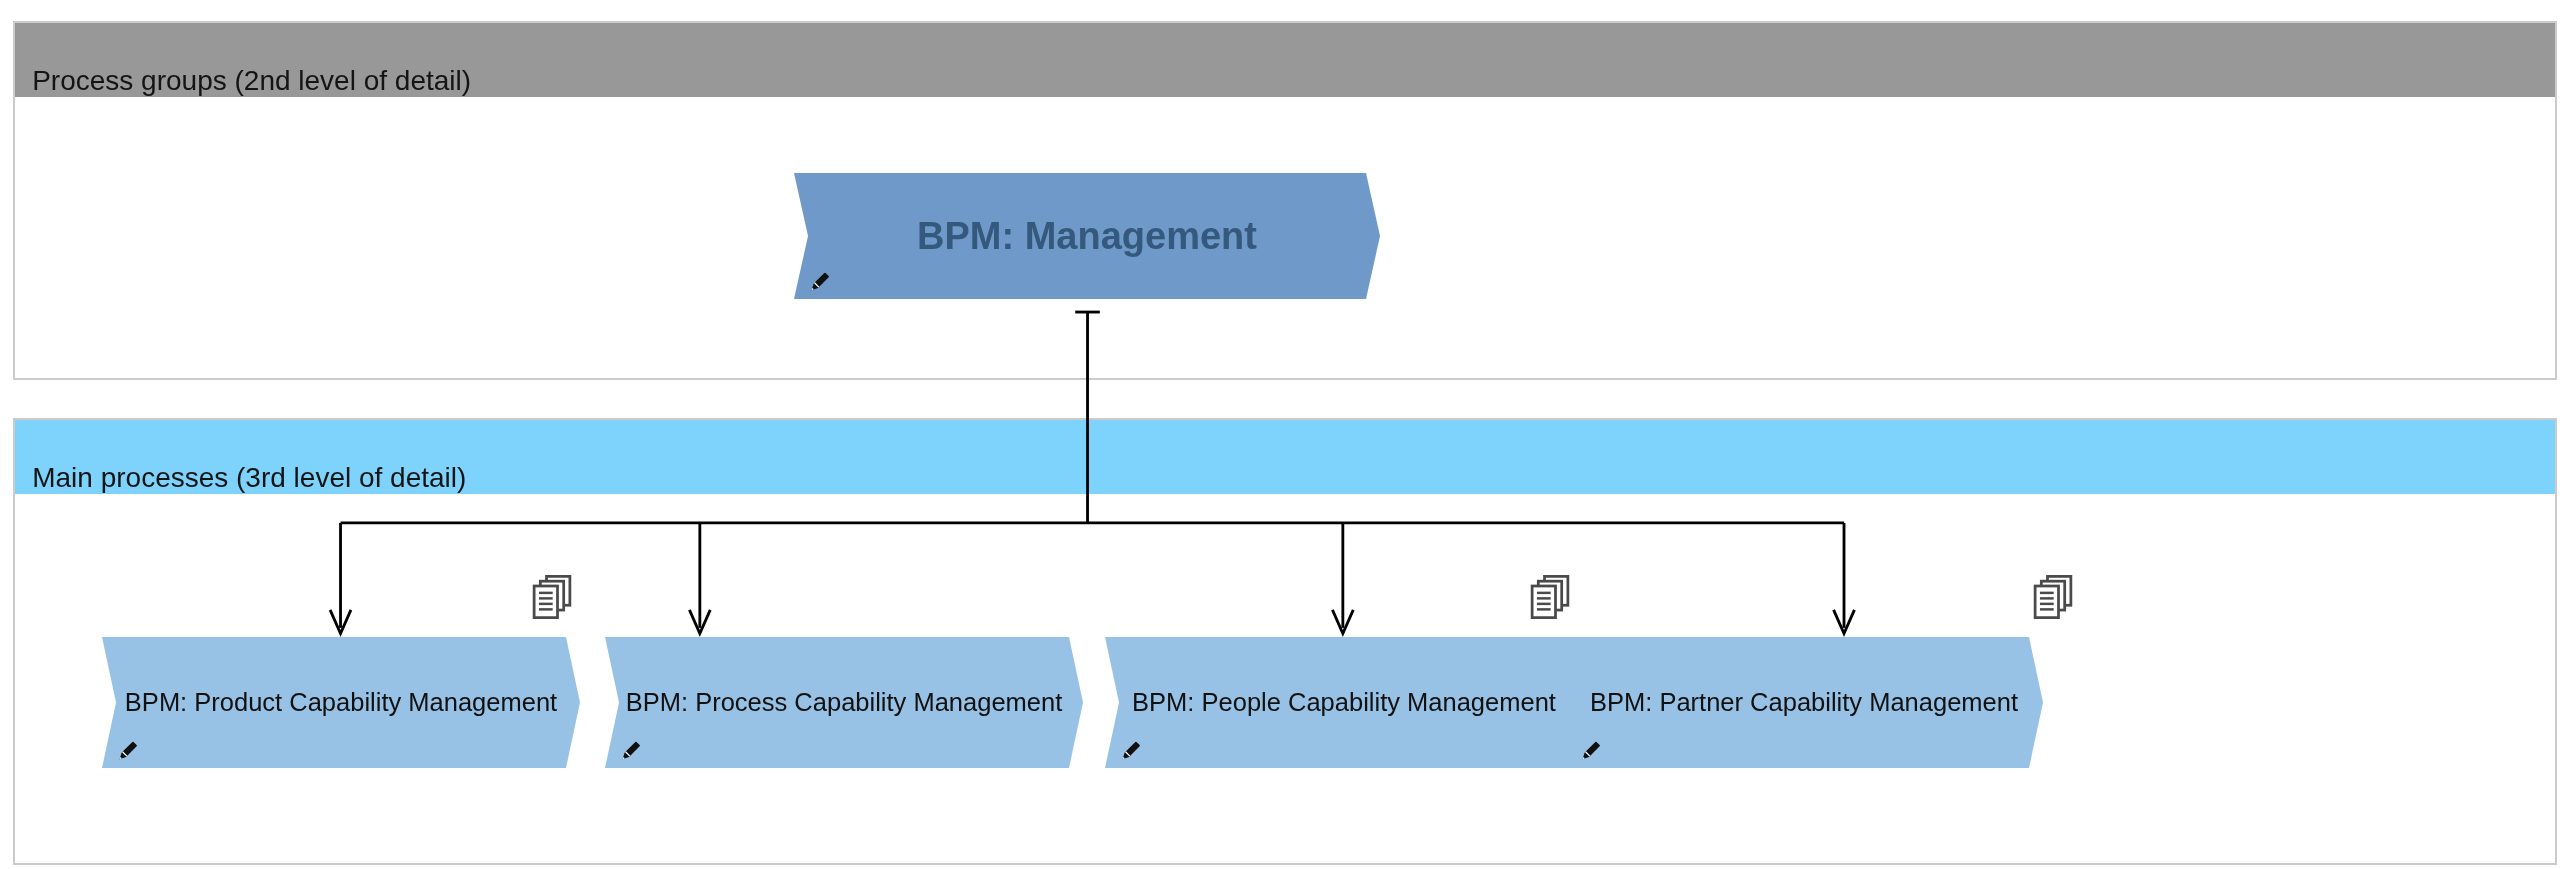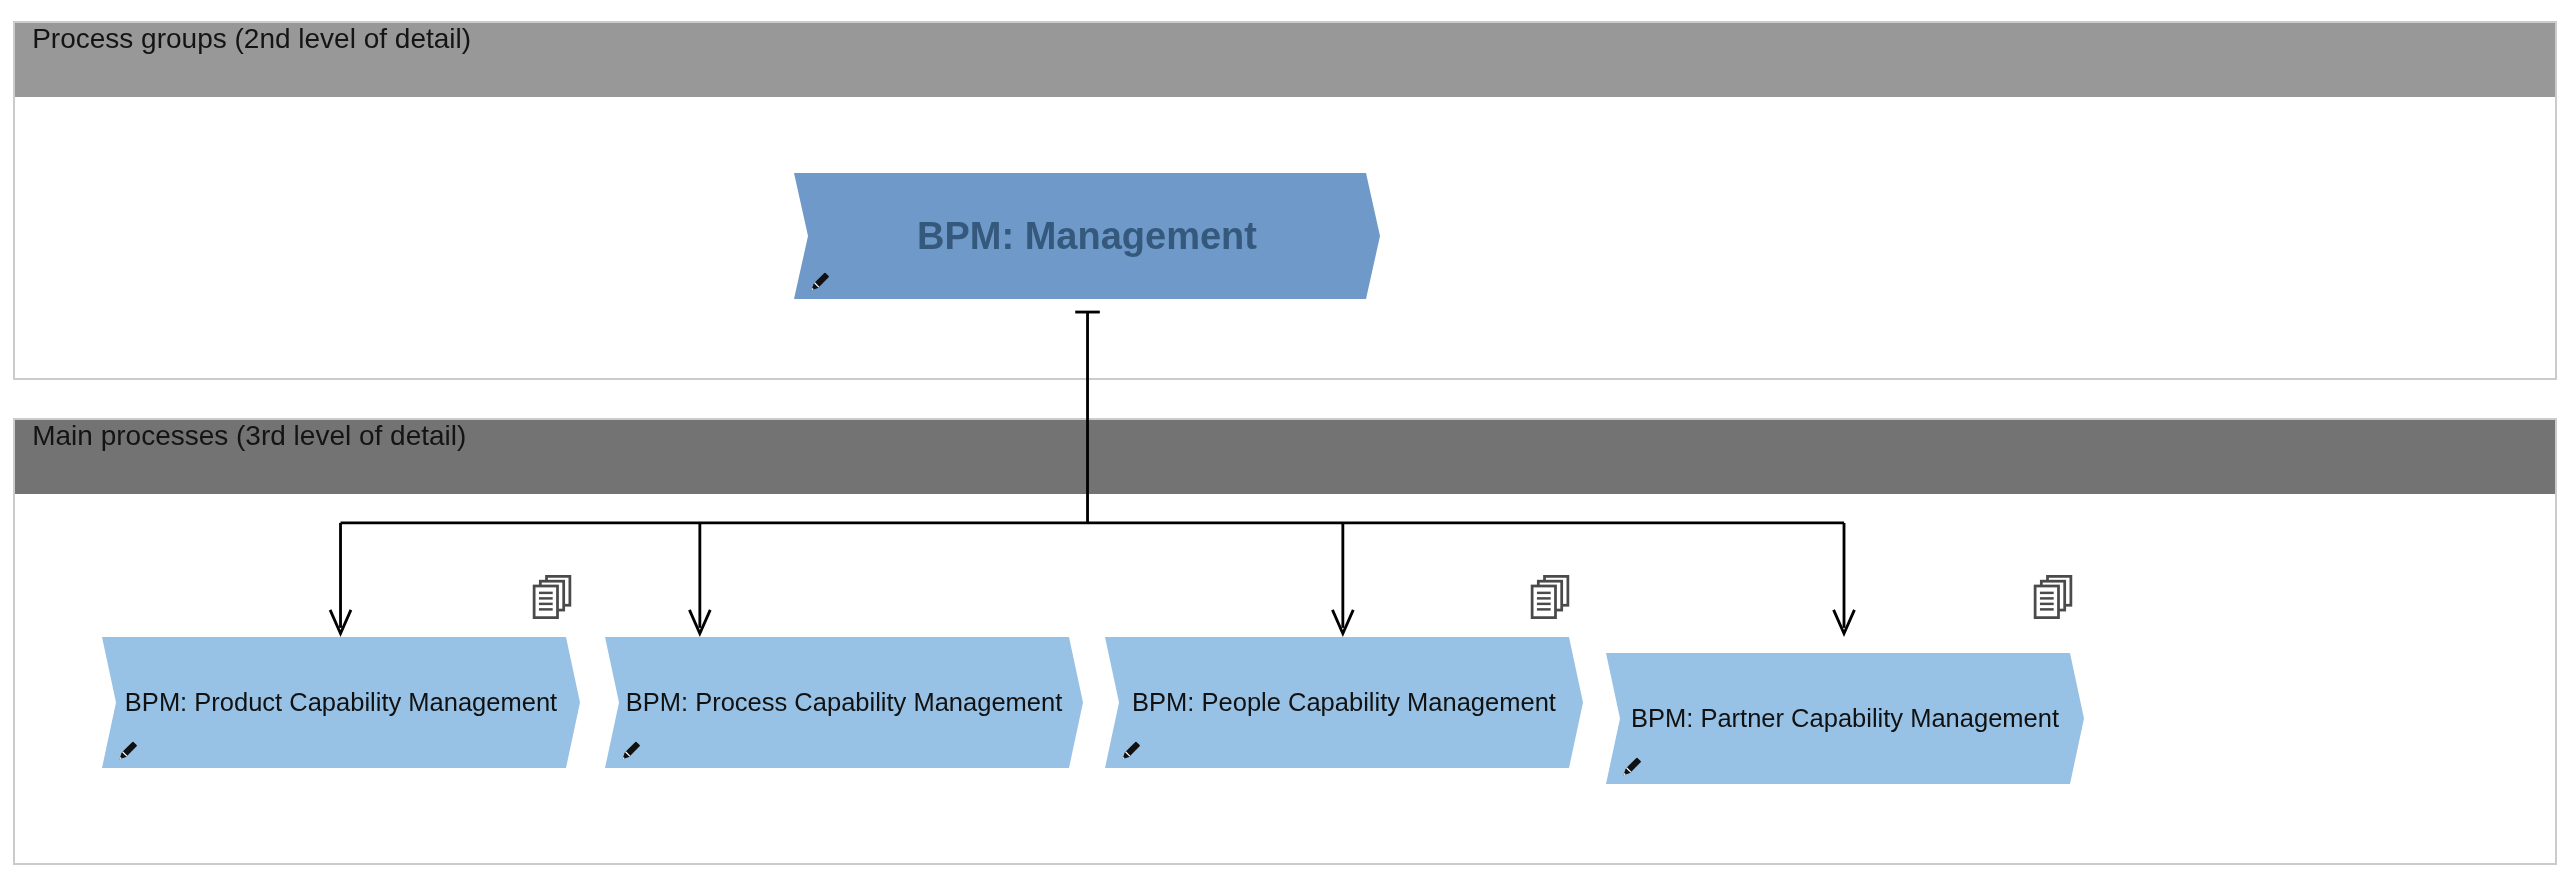--- a/index.html
+++ b/index.html
@@ -20,28 +20,28 @@
     background: #ffffff;
     border: 2.8px solid #cbcbcb;
     box-sizing: border-box;
     z-index: 1;
   }
   #lane-process-groups { top: 21px;  height: 359px; }
   #lane-main-processes { top: 418px; height: 447px; }
   .lane-header {
     height: 74px;
     display: flex;
-    align-items: flex-start;
+    align-items: flex-end;
     padding-left: 17px;
     font-size: 28px;
     color: #141414;
     box-sizing: border-box;
   }
   #lane-process-groups .lane-header { background: #989898; }
-  #lane-main-processes .lane-header { background: #737373; }
+  #lane-main-processes .lane-header { background: #7dd3fc; }
 
   
   .chevron {
     position: absolute;
     display: flex;
     align-items: center;
     justify-content: center;
     box-sizing: border-box;
     clip-path: polygon(0 0, calc(100% - 14px) 0, 100% 50%, calc(100% - 14px) 100%, 0 100%, 14px 50%);
     z-index: 3;
@@ -56,21 +56,21 @@
   }
   .child-shape {
     top: 637px; height: 131px; width: 478px;
     background: #97c2e5;
     color: #111111;
     font-size: 25.5px;
   }
   #shape-child-0 { left: 102px; justify-content: center;  }
   #shape-child-1 { left: 605px;  }
   #shape-child-2 { left: 1105px; }
-  #shape-child-3 { left: 1606px; margin-top: 16px; }
+  #shape-child-3 { left: 1565px; }
   .shape-label { padding: 0 28px; white-space: nowrap; }
 
   .pencil {
     position: absolute;
     left: 15px;
     bottom: 6.6px;
     width: 23.6px;
     height: 23.6px;
   }
 

